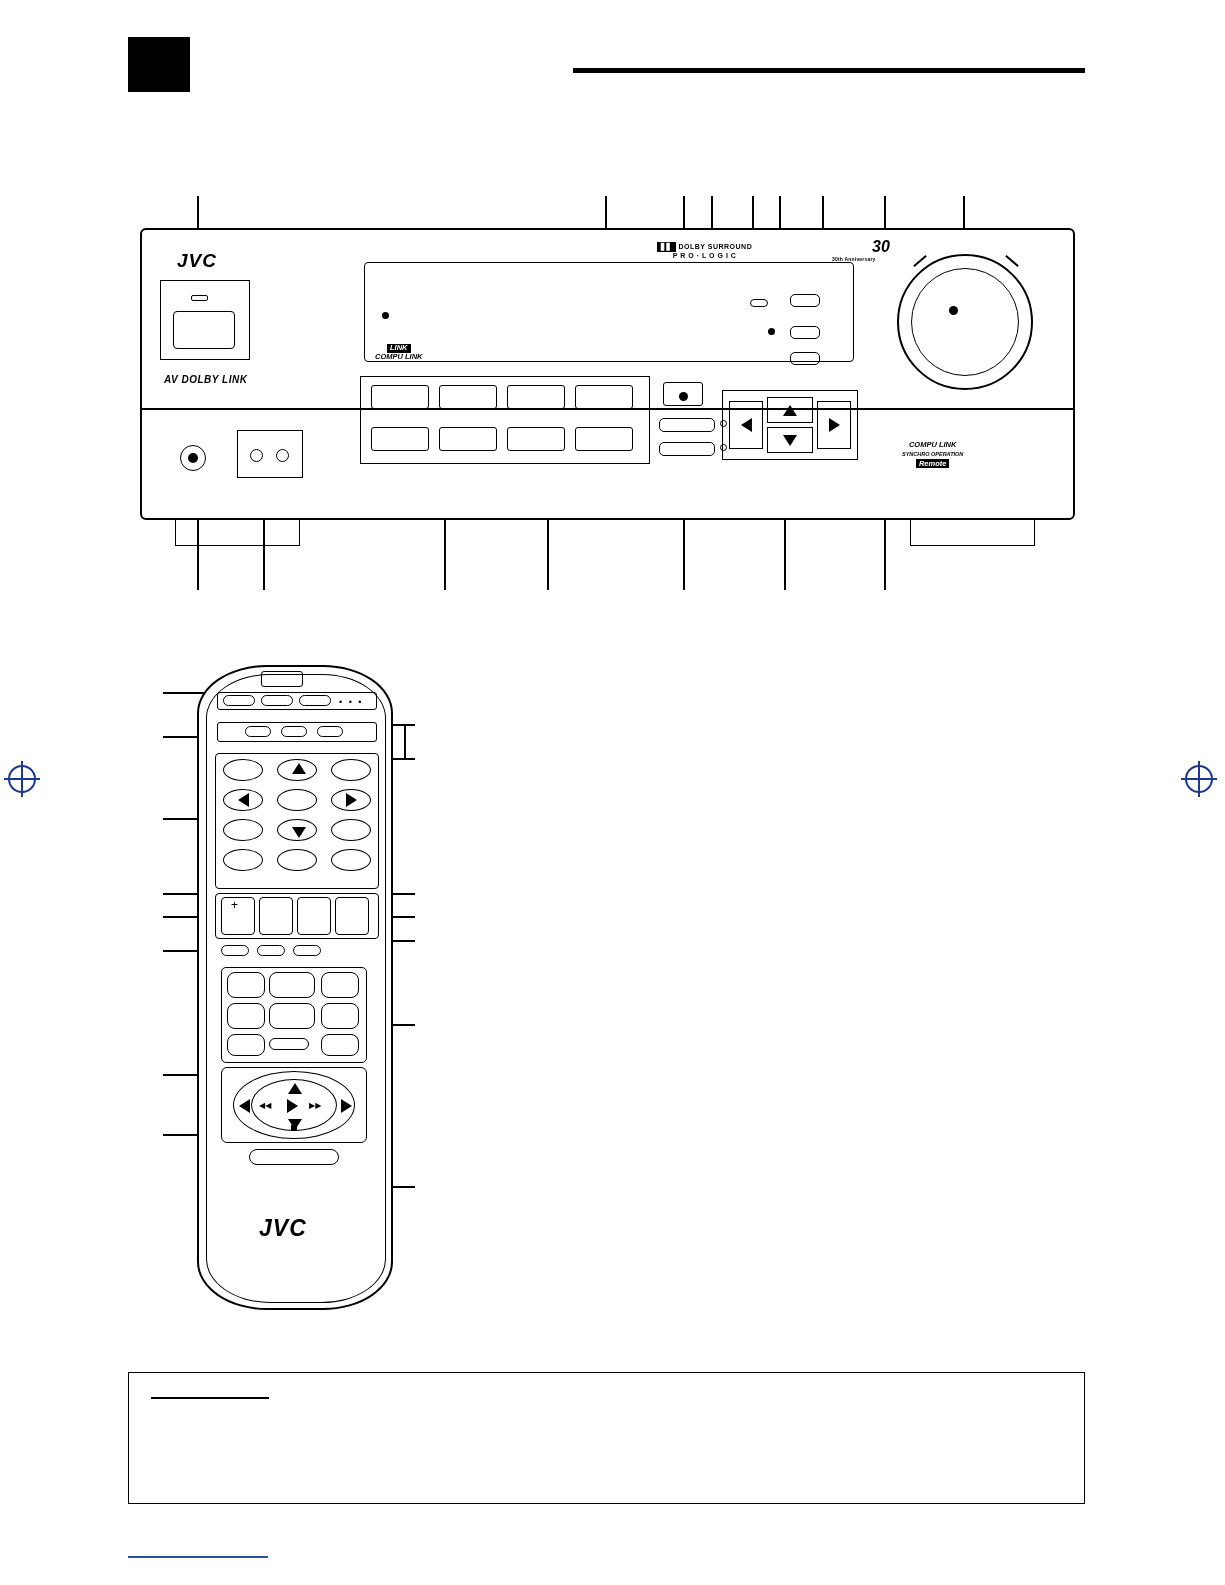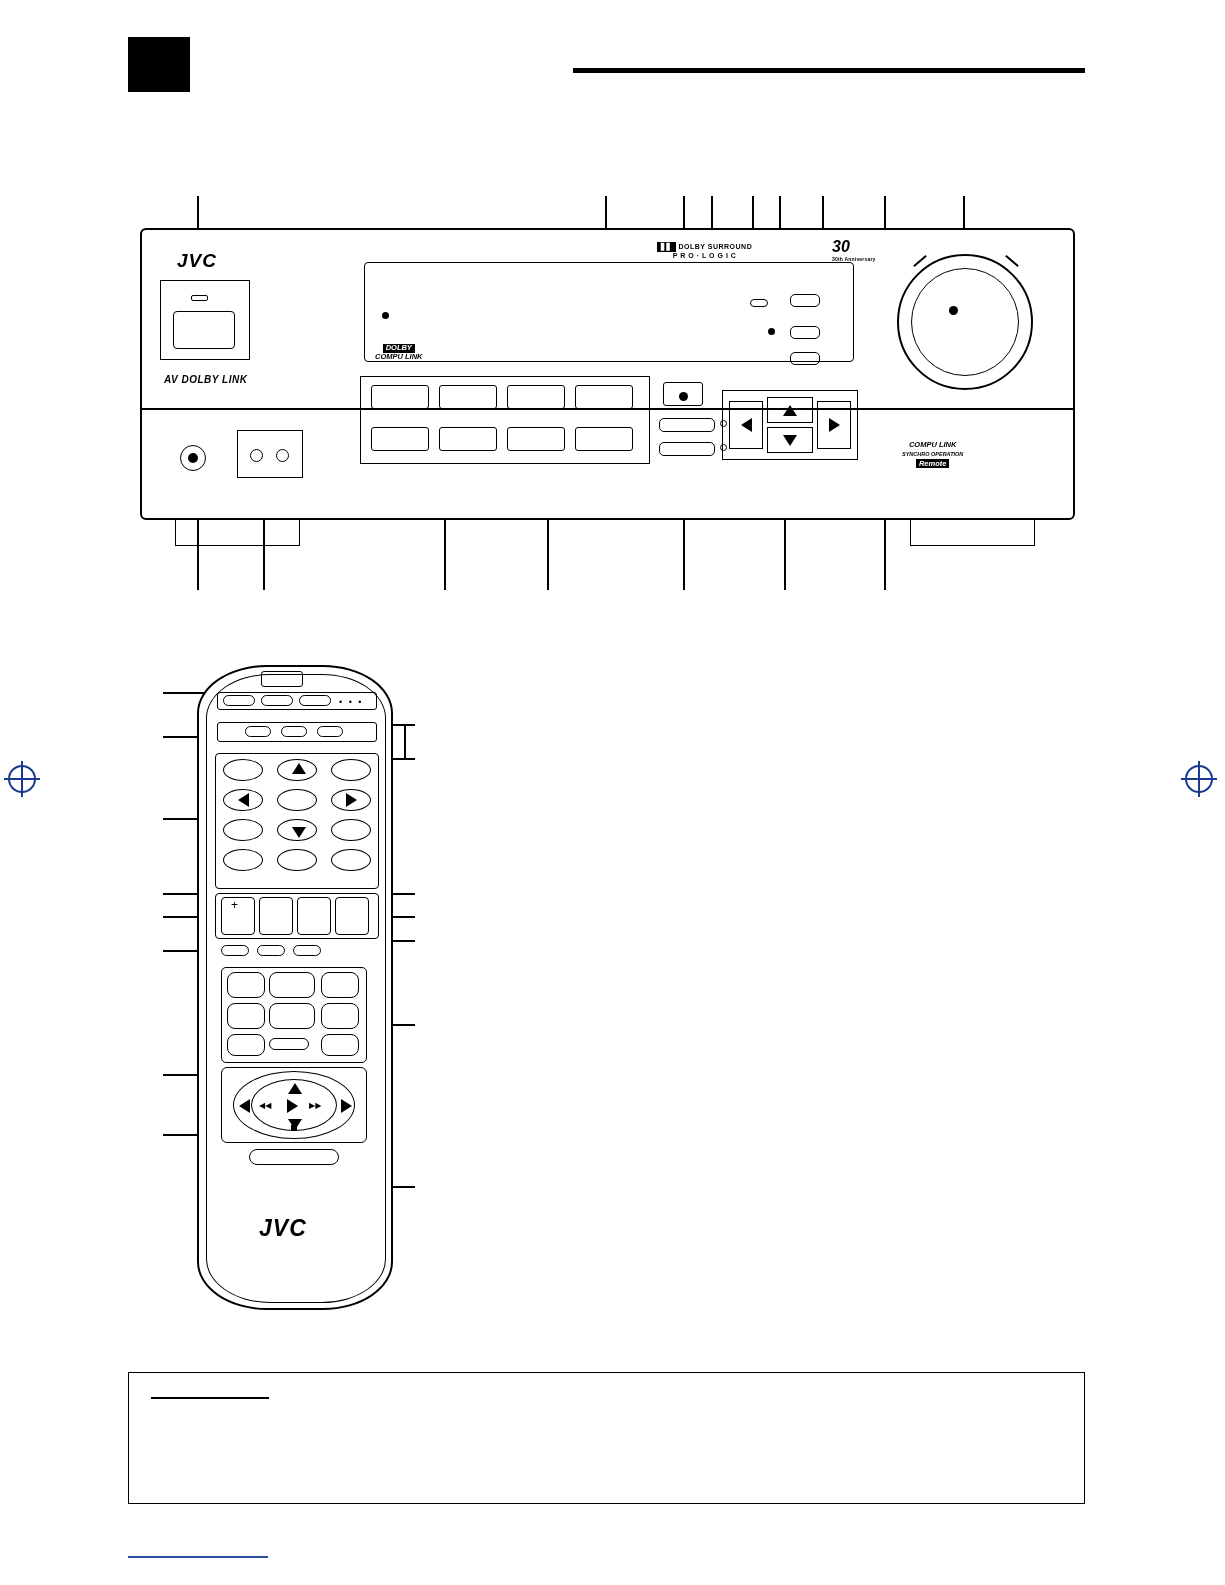--- a/index.html
+++ b/index.html
@@ -497,31 +497,31 @@
 
   <div class="phones-jack"></div>
   <div class="mic-box">
     <div class="mic-hole a"></div>
     <div class="mic-hole b"></div>
   </div>
 
   <div class="display-panel"></div>
   <div class="display-dot"></div>
   <div class="text-compu">
-    <span class="hl">DOLBY</span><br>
+    <span class="hl">LINK</span><br>
     <span>COMPU LINK</span>
   </div>
 
   <div class="dolby-badge">
     <span class="dd">▋▋</span>
     <span>DOLBY SURROUND</span><br>
     <span>P R O · L O G I C</span>
   </div>
   <div class="badge-30">
-    <span style="font-size:16px; font-style:italic;">30</span>
+    <span style="font-size:16px; font-style:italic;margin-left:40px;">30</span>
     <span>30th Anniversary</span>
   </div>
 
   <div class="btn-bank">
     <div class="bank-btn" style="left:10px;  top:8px;"></div>
     <div class="bank-btn" style="left:78px;  top:8px;"></div>
     <div class="bank-btn" style="left:146px; top:8px;"></div>
     <div class="bank-btn" style="left:214px; top:8px;"></div>
     <div class="bank-btn" style="left:10px;  top:50px;"></div>
     <div class="bank-btn" style="left:78px;  top:50px;"></div>

